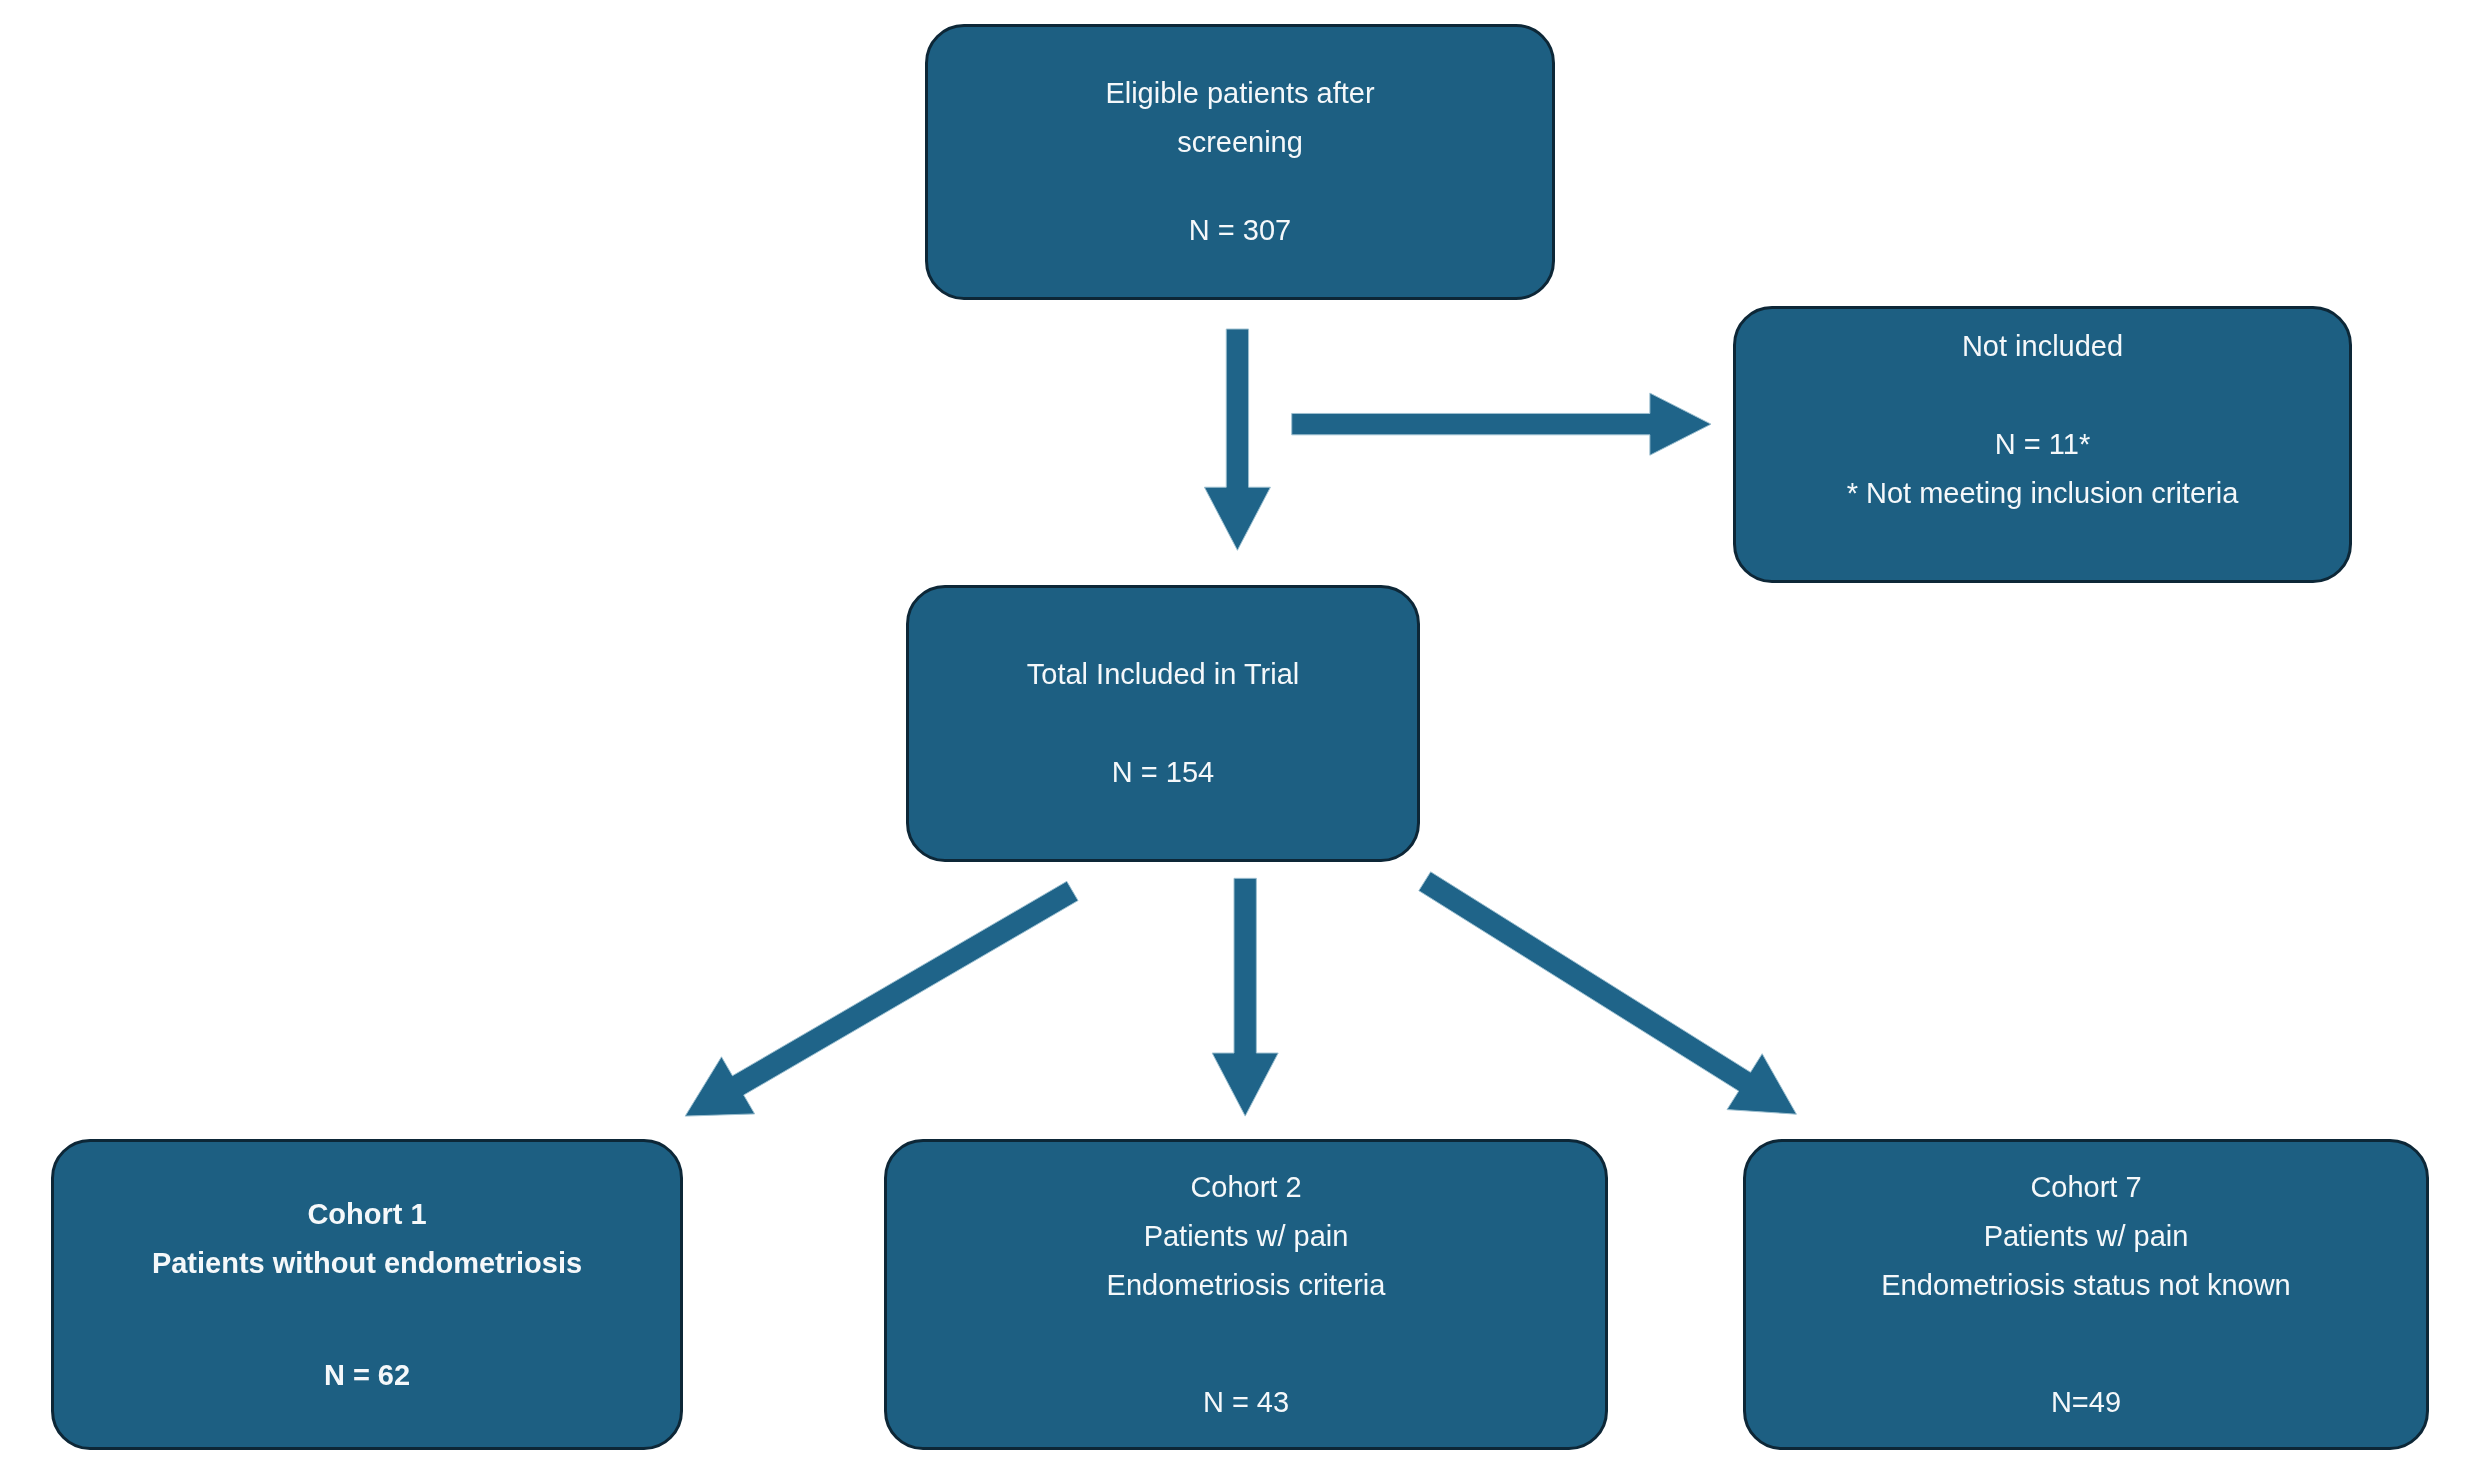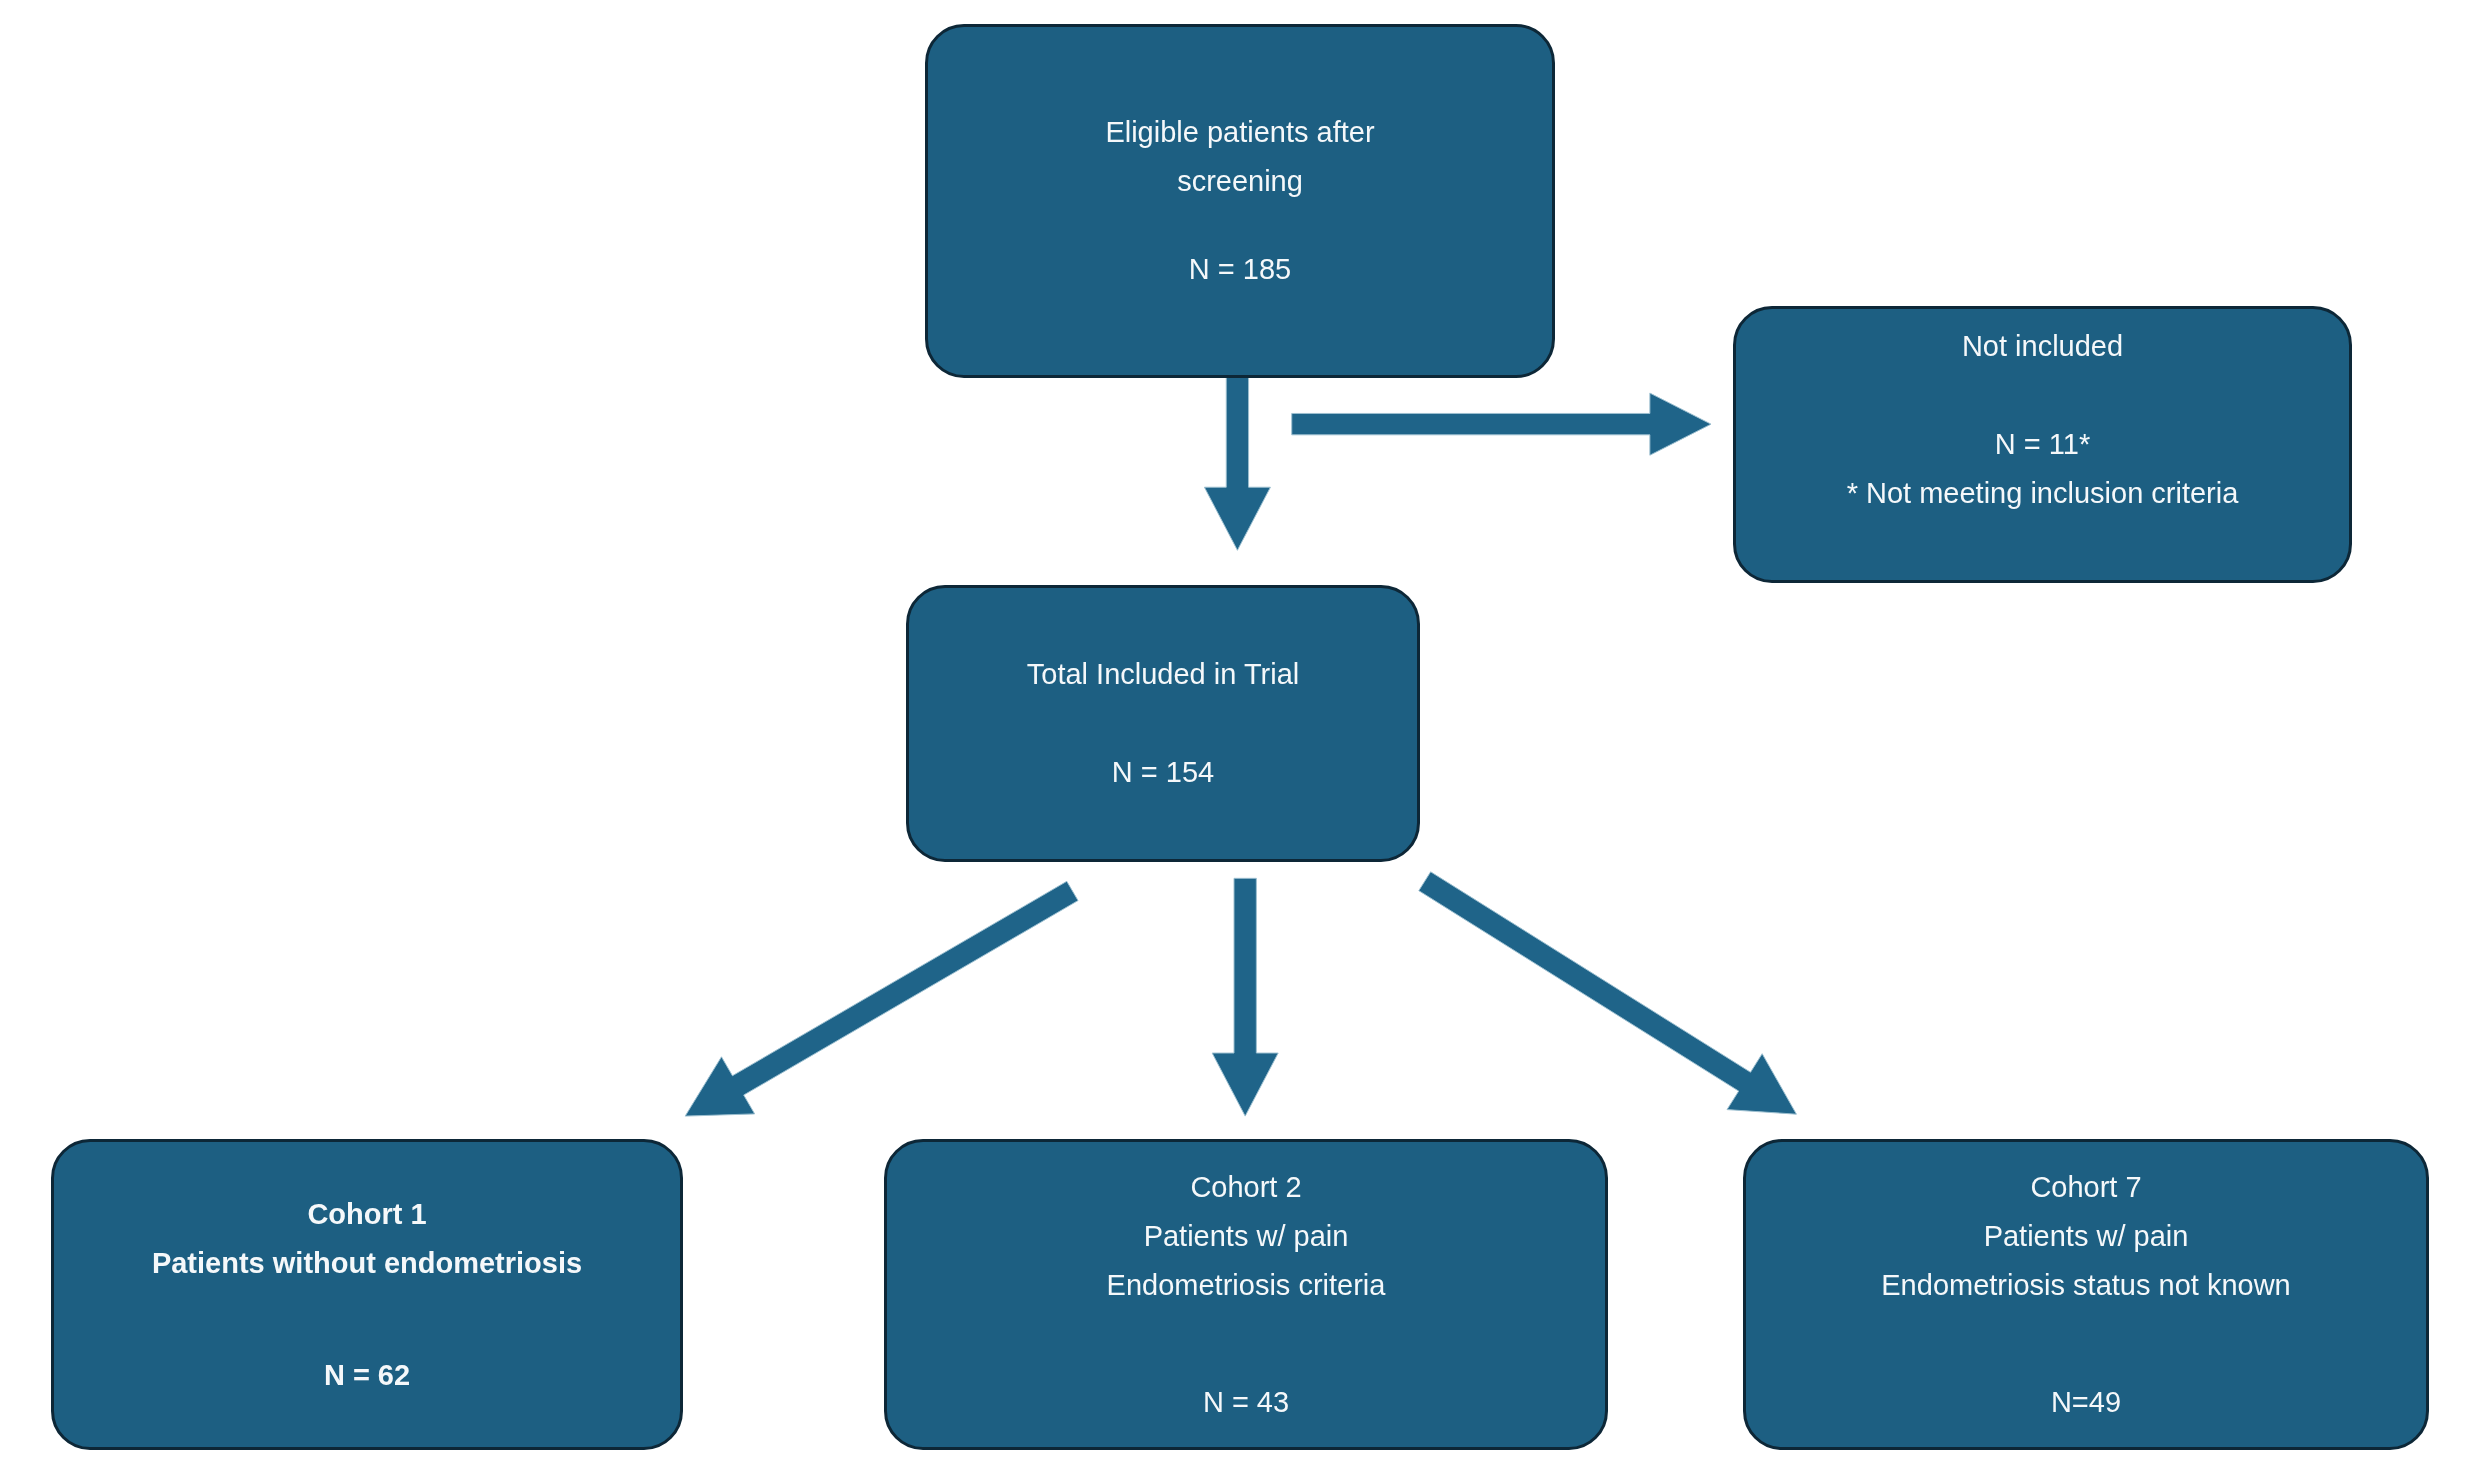--- a/index.html
+++ b/index.html
@@ -28,21 +28,21 @@
     color:var(--text);
     display:flex;
     flex-direction:column;
     align-items:center;
     justify-content:center;
     text-align:center;
     font-size:29px;
     line-height:49px;
   }
   .line{width:100%;}
-  .box-eligible   {left:925px;  top:24px;   width:630px; height:354px;align-items:center;}
+  .box-eligible   {left:925px;  top:24px;   width:630px; height:276px;align-items:center;}
   .box-notincluded{left:1733px; top:306px;  width:619px; height:277px; padding-bottom:50px;}
   .box-total      {left:894px;  top:585px;  width:514px; height:277px;margin-left:12px;}
   .box-cohort1    {left:51px;   top:1139px; width:632px; height:311px;font-weight:bold;}
   .box-cohort2    {left:871px;  top:1139px; width:724px; height:311px;margin-left:13px;}
   .box-cohort3    {left:1743px; top:1139px; width:686px; height:311px;}
   .gap-40{height:39px;} .gap-50{height:49px;} .gap-51{height:49px;}
   .gap-65{height:63px;} .gap-70{height:68px;}
 </style>
 </head>
 <body>
@@ -54,21 +54,21 @@
     <polygon fill="var(--arrow)" stroke="var(--arrow-edge)" stroke-width="1" points="1331,426 1700,426 1700,405 1763,437 1700,469 1700,448 1331,448"></polygon>
     <polygon fill="var(--arrow)" stroke="var(--arrow-edge)" stroke-width="1" points="1099.2,908.1 754.7,1108.4 743.4,1088.9 706,1150 777.6,1147.7 766.3,1128.3 1110.8,927.9"></polygon>
     <polygon fill="var(--arrow)" stroke="var(--arrow-edge)" stroke-width="1" points="1271.5,905 1294.5,905 1294.5,1085 1317,1085 1283,1150 1249,1085 1271.5,1085"></polygon>
     <polygon fill="var(--arrow)" stroke="var(--arrow-edge)" stroke-width="1" points="1474.1,898.3 1803.7,1104.8 1815.7,1085.7 1851,1148 1779.5,1143.3 1791.5,1124.2 1461.9,917.7"></polygon>
   </svg>
 
   <div class="box box-eligible">
     <div class="line">Eligible patients after</div>
     <div class="line">screening</div>
     <div class="gap-40"></div>
-    <div class="line">N = 185</div>
+    <div class="line">N = 307</div>
   </div>
 
   <div class="box box-notincluded">
     <div class="line">Not included</div>
     <div class="gap-50"></div>
     <div class="line">N = 11*</div>
     <div class="line">* Not meeting inclusion criteria</div>
   </div>
 
   <div class="box box-total">

